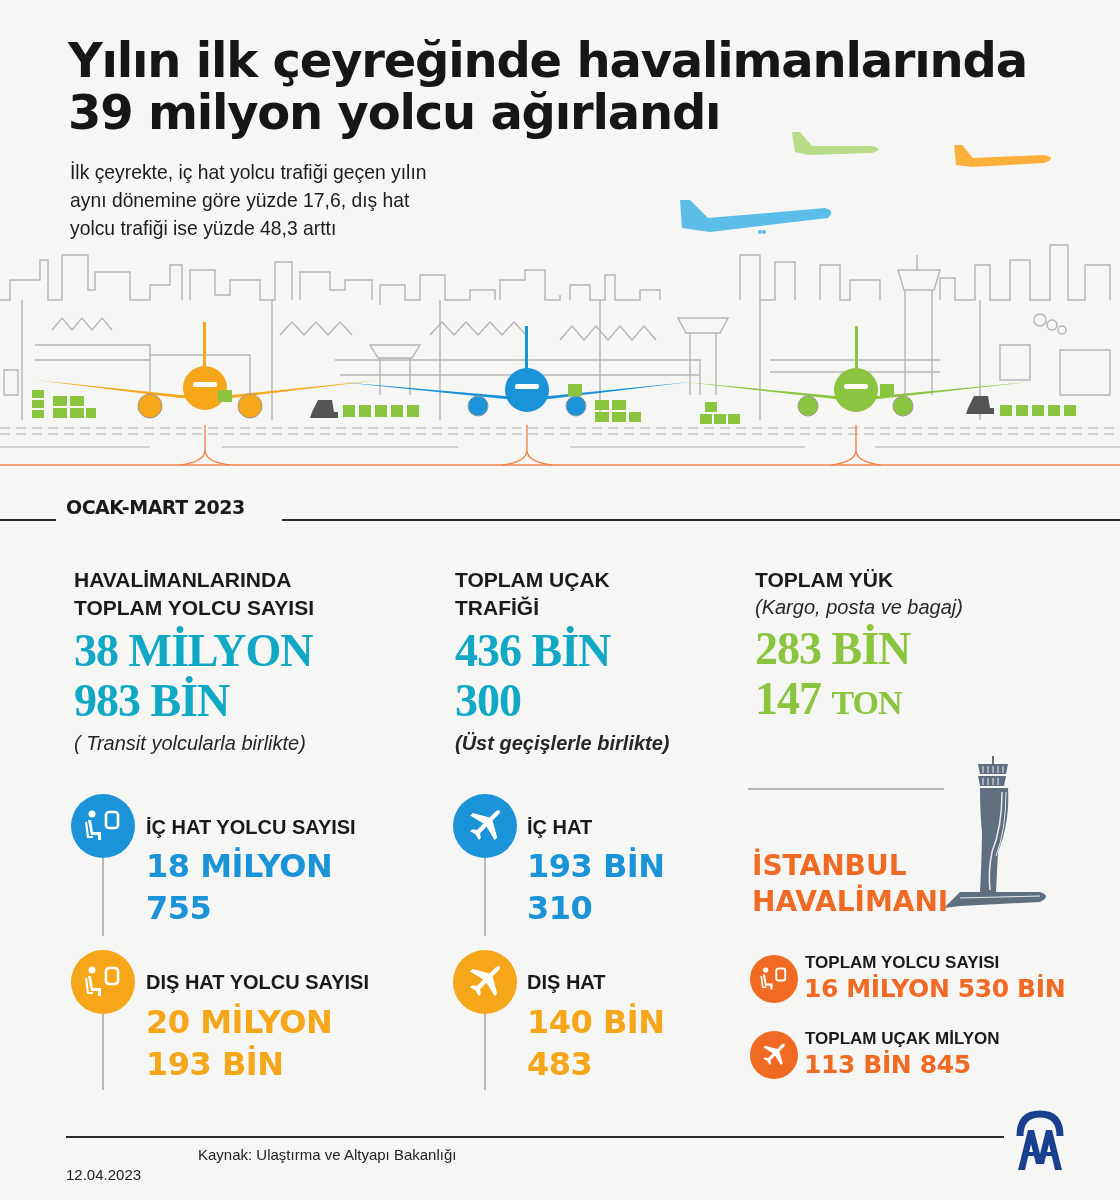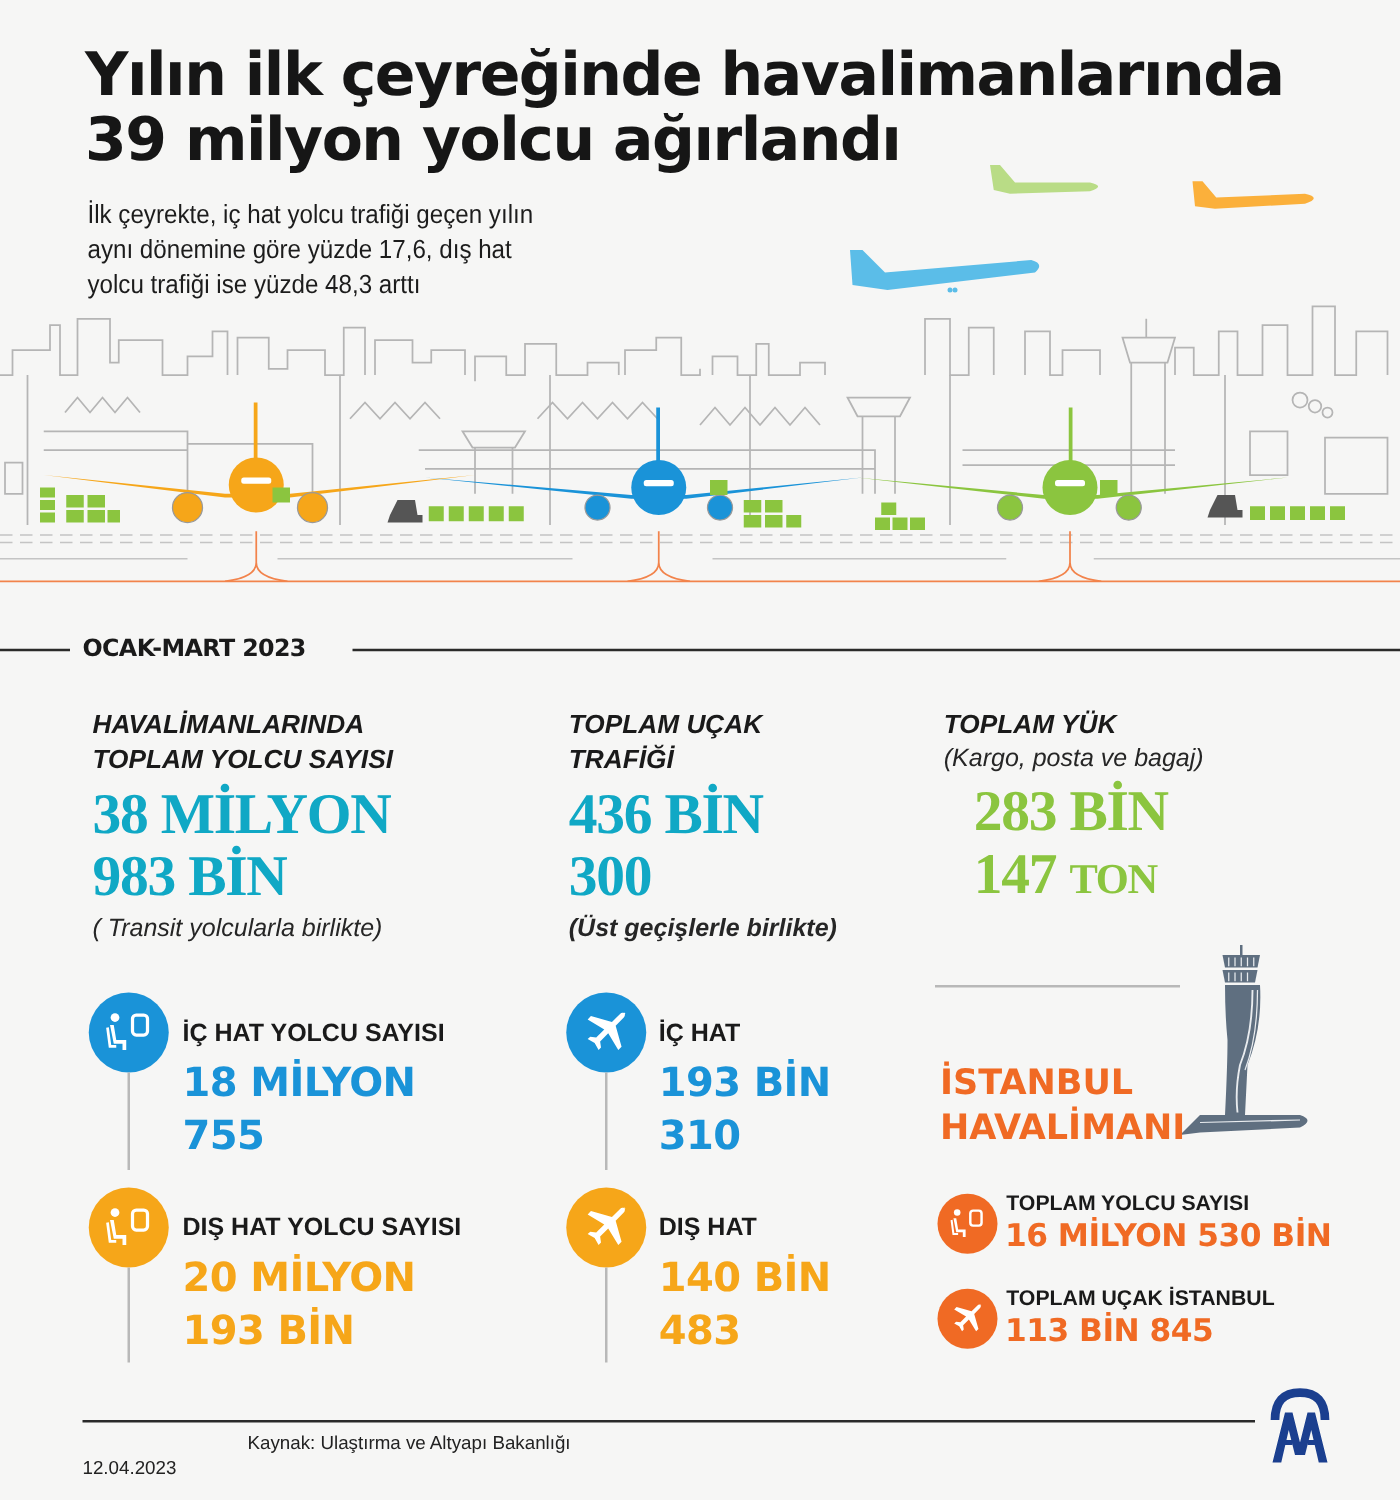--- a/index.html
+++ b/index.html
@@ -30,32 +30,31 @@
     transform: scaleX(0.92); transform-origin: left top;
   }
 
   
   .scene { left: 0; top: 120px; width: 1120px; height: 360px; }
 
   
   .period-line-left { left: 0; top: 519px; width: 56px; height: 2px; background: #2a2a2a; }
   .period-line-right { left: 282px; top: 519px; width: 838px; height: 2px; background: #2a2a2a; }
   .period-label {
-    left: 66px; top: 508px;
+    left: 66px; top: 496px;
     font-family: "DejaVu Sans", sans-serif;
     font-weight: bold; font-size: 19px; letter-spacing: -0.5px;
     color: #1a1a1a;
   }
 
   
   .col-head {
     font-family: "Liberation Sans", sans-serif;
     font-weight: bold; font-size: 21px; line-height: 28px;
     color: #1a1a1a;
-    font-style: italic;
   }
   .col-sub-italic {
     font-family: "Liberation Sans", sans-serif;
     font-style: italic; font-size: 20px; line-height: 26px; color: #262626;
   }
   .big-num {
     font-family: Liberation Serif, serif;
     font-weight: bold; font-size: 46px; line-height: 50px;
     letter-spacing: -1px;
   }
@@ -339,21 +338,21 @@
 <div class="abs vline" style="left:484px; top:1014px; height:76px;"></div>
 <div class="abs item-label" style="left:527px; top:970px;">DIŞ HAT</div>
 <div class="abs mid-num orange" style="left:527px; top:1001px;">
   <div>140 BİN</div>
   <div>483</div>
 </div>
 
 <div class="abs" style="left:755px; top:566px; width:340px;">
   <div class="col-head">TOPLAM YÜK</div>
   <div class="col-sub-italic">(Kargo, posta ve bagaj)</div>
-  <div class="big-num green" style="margin-top:4px;margin-left:24px;">
+  <div class="big-num green" style="margin-top:4px;">
     <div>283 BİN</div>
     <div>
       <span>147</span>
       <span style="font-size:34px;">TON</span>
     </div>
   </div>
 </div>
 
 <div class="abs" style="left:748px; top:788px; width:196px; height:2px; background:#b8b8b8;"></div>
 
@@ -393,21 +392,21 @@
   </svg>
 </div>
 <div class="abs ist-label" style="left:805px; top:953px;">TOPLAM YOLCU SAYISI</div>
 <div class="abs ist-num" style="left:804px; top:974px;">16 MİLYON 530 BİN</div>
 
 <div class="abs ist-circle" style="left:750px; top:1031px;">
   <svg width="30" height="30" viewBox="0 0 24 24">
     <path d="M21 3.5c-.8-.8-2-.7-2.8.1L14.6 7.2 5 4.5 3.5 6l7.6 4.6-3.7 3.7-2.7-.4L3.5 15l3.2 1.8L8.5 20l1.1-1.2-.4-2.7 3.7-3.7L17.5 20l1.5-1.5-2.7-9.6 3.6-3.6c.8-.8.9-2 .1-2.8z" fill="#fff"></path>
   </svg>
 </div>
-<div class="abs ist-label" style="left:805px; top:1029px;">TOPLAM UÇAK İSTANBUL</div>
+<div class="abs ist-label" style="left:805px; top:1029px;">TOPLAM UÇAK MİLYON</div>
 <div class="abs ist-num" style="left:804px; top:1050px;">113 BİN 845</div>
 
 <div class="abs footer-line"></div>
 <div class="abs footer-date">12.04.2023</div>
 <div class="abs footer-source">Kaynak: Ulaştırma ve Altyapı Bakanlığı</div>
 <svg class="abs aa-logo" viewBox="0 0 52 64">
   <path d="M6 28 Q6 6 26 6 Q46 6 46 28" stroke="#1b3f8f" stroke-width="7" fill="none"></path>
   <path d="M4 62 L14 22 L20 22 L26 46 L32 22 L38 22 L48 62 L41 62 L35 36 L30 56 L22 56 L17 36 L11 62 Z" fill="#1b3f8f"></path>
   <rect x="12" y="44" width="8" height="4" fill="#1b3f8f"></rect>
   <rect x="32" y="44" width="8" height="4" fill="#1b3f8f"></rect>

